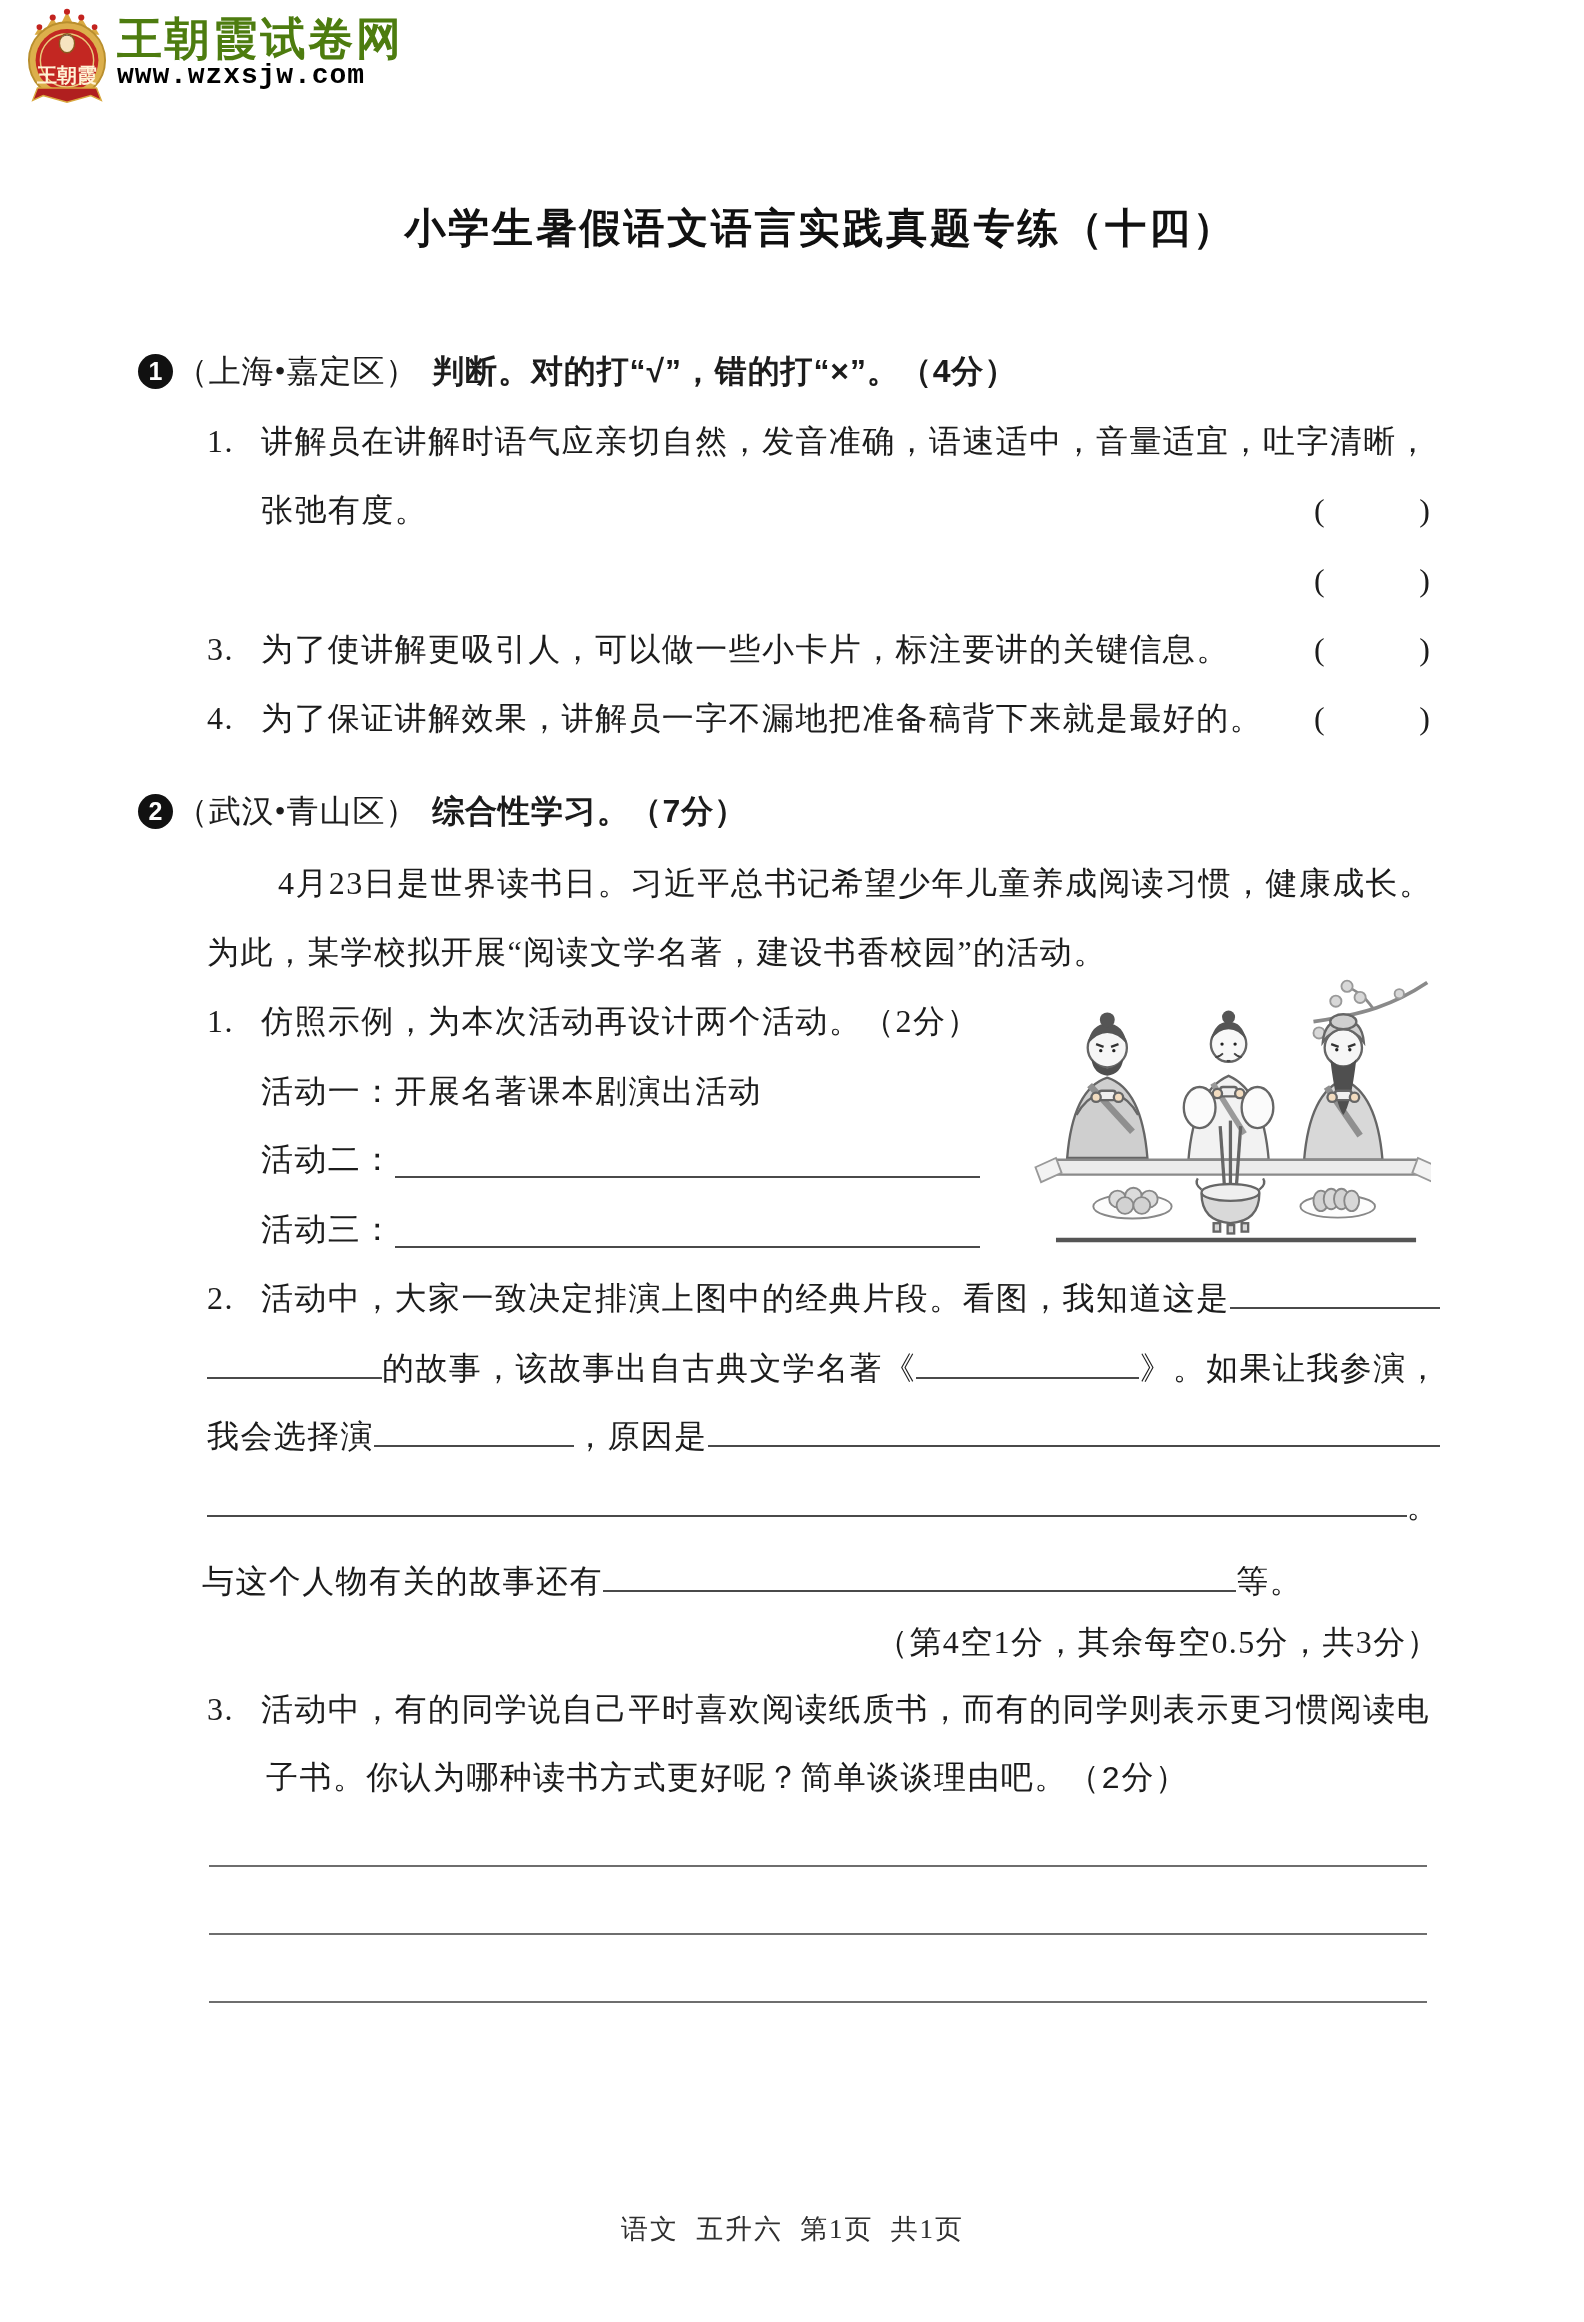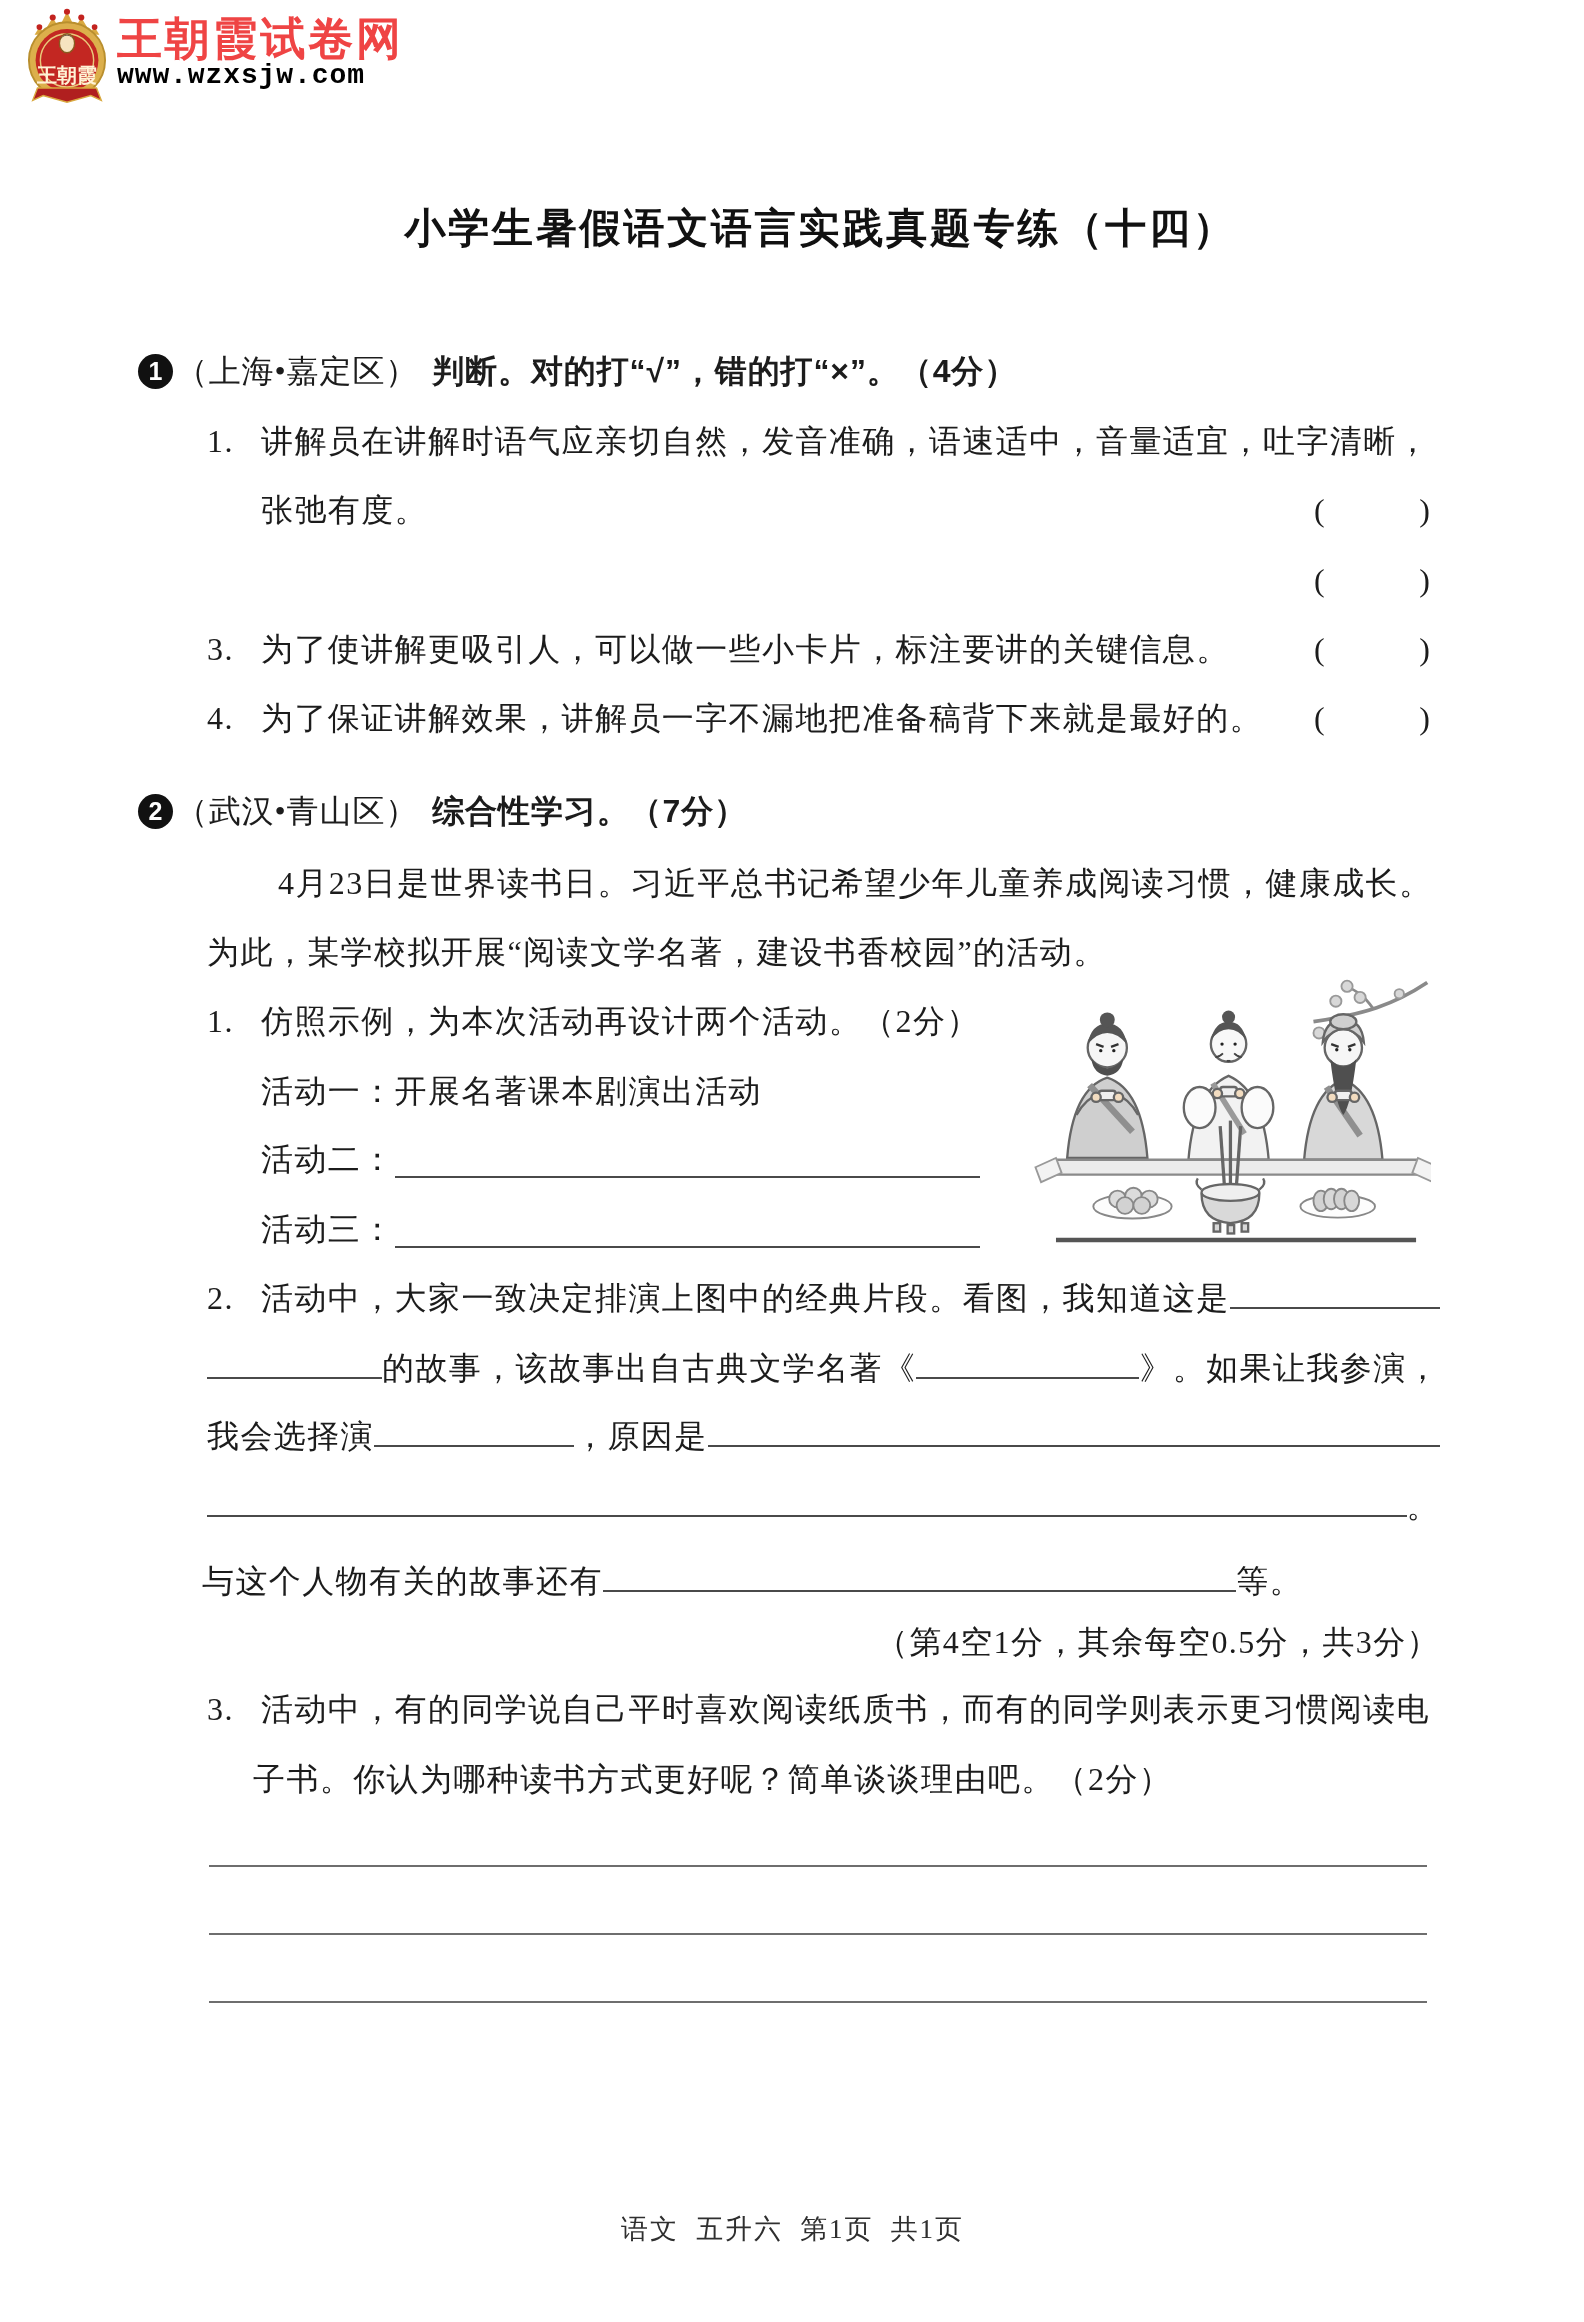--- a/index.html
+++ b/index.html
@@ -2,21 +2,21 @@
 <html style="font-size:15px"><head>
 <meta charset="utf-8">
 <style>
   html,body{margin:0;padding:0;background:#ffffff;}
   .page{position:relative;width:1585px;height:2322px;background:#fff;overflow:hidden;
         font-family:"Liberation Serif","DejaVu Serif",serif;color:#1c1c1c;}
 
   
   .logo-badge{position:absolute;left:24px;top:7.5px;}
   .brand{position:absolute;left:117px;top:9.3px;font-family:"Liberation Sans","DejaVu Sans",sans-serif;
-         font-weight:bold;font-size:45px;letter-spacing:2.8px;color:#ef4444;white-space:nowrap;}
+         font-weight:bold;font-size:45px;letter-spacing:2.8px;color:#4d7c0f;white-space:nowrap;}
   .site-url{position:absolute;left:117px;top:60px;font-family:Liberation Mono, monospace;
          font-weight:bold;font-size:28px;letter-spacing:0.9px;color:#000000;white-space:nowrap;}
 
   .doc-title{position:absolute;left:0;top:201px;width:1585px;text-align:center;
          font-family:"Liberation Sans","DejaVu Sans",sans-serif;font-weight:bold;
          font-size:41px;letter-spacing:2.8px;color:#111;padding-left:28px;}
 
   
   .line{position:absolute;font-size:32px;line-height:41px;letter-spacing:1.4px;white-space:nowrap;}
   .fline{position:absolute;display:flex;align-items:baseline;font-size:32px;line-height:41px;
@@ -259,21 +259,21 @@
   <div class="fline" style="left:202px;top:1553px;width:1101px;margin-top:8px;">
     <span>与这个人物有关的故事还有</span>
     <span class="blank grow"></span>
     <span>等。</span>
   </div>
   <div class="score-note" style="top:1622px;">（第4空1分，其余每空0.5分，共3分）</div>
 
   <div class="line" style="left:207px;top:1689px;">
     <span class="num">3.</span><span>活动中，有的同学说自己平时喜欢阅读纸质书，而有的同学则表示更习惯阅读电</span>
   </div>
-  <div class="line" style="left:253px;top:1759px;">子书。你认为哪种读书方式更好呢？简单谈谈理由吧。（2分）</div>
+  <div class="line" style="left:266px;top:1759px;font-family:Liberation Mono, monospace;">子书。你认为哪种读书方式更好呢？简单谈谈理由吧。（2分）</div>
 
   <div class="ans-line" style="top:1865px;"></div>
   <div class="ans-line" style="top:1933px;"></div>
   <div class="ans-line" style="top:2001px;"></div>
 
   <div class="footer">语文&nbsp;&nbsp;五升六&nbsp;&nbsp;第1页&nbsp;&nbsp;共1页</div>
 
 </div>
 
 

